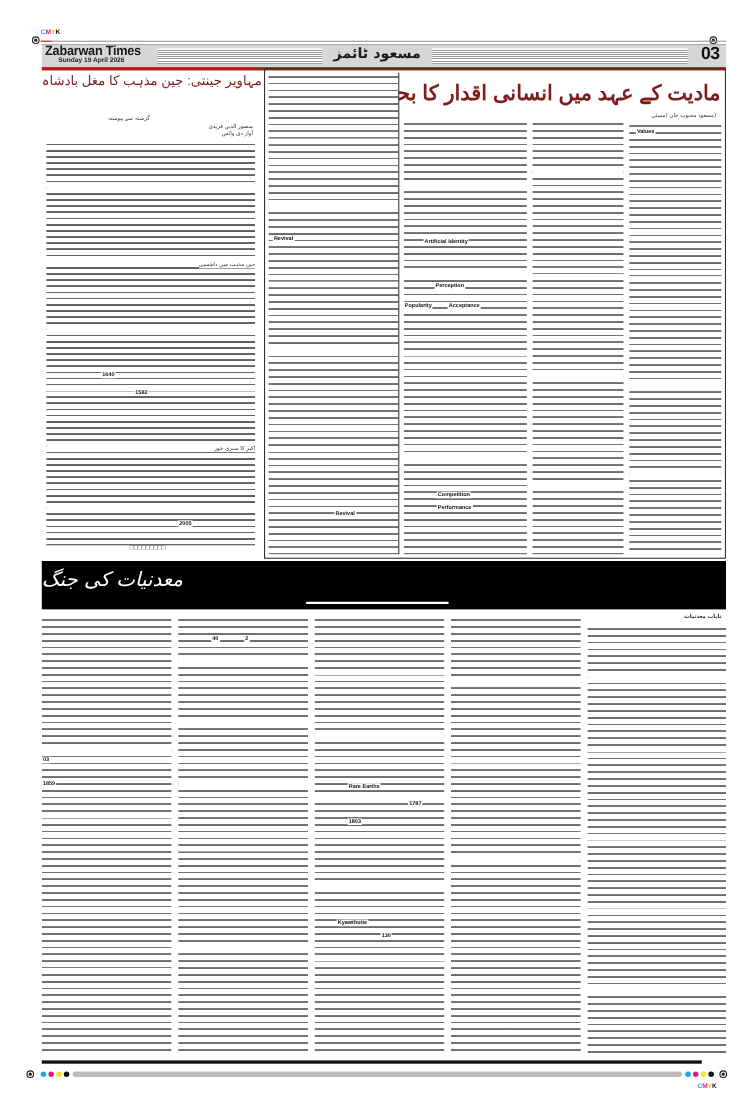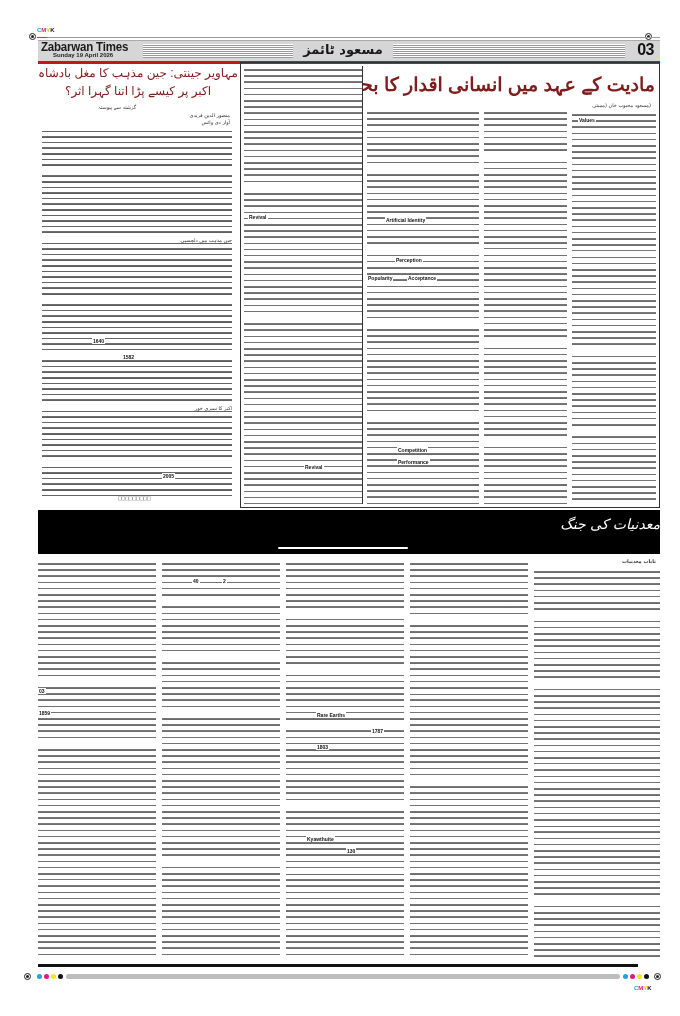--- a/index.html
+++ b/index.html
@@ -25,21 +25,21 @@
   .col{position:absolute;overflow:hidden;}
   .lines{position:absolute;inset:0;
     background:repeating-linear-gradient(#fff 0px,#fff 3px,#7b7b7b 3px,#6a6a6a 4.6px,#fff 4.6px,#fff 6.2px);}
   .lines.dense{background:repeating-linear-gradient(#fff 0px,#fff 2.6px,#707070 2.6px,#5a5a5a 4.2px,#fff 4.2px,#fff 5.6px);}
   .gap{position:absolute;left:0;right:0;background:#fff;}
   .boxed{position:absolute;border:1px solid #333;box-sizing:border-box;}
   .headline{position:absolute;direction:rtl;text-align:center;font-family:Liberation Sans, sans-serif;color:#7f1d1d;white-space:nowrap;}
   .byline{position:absolute;direction:rtl;font-size:5px;color:#333;white-space:nowrap;}
   .eng-tag{position:absolute;font-family:"Liberation Sans",sans-serif;font-size:5px;font-weight:bold;color:#111;background:#fff;padding:0 1px;white-space:nowrap;}
   .band{position:absolute;left:38px;top:510px;width:622px;height:44px;background:#000;}
-  .band-title{position:absolute;left:0;right:0;top:6px;text-align:right;direction:rtl;color:#fff;font-family:"DejaVu Serif",serif;font-size:14px;font-style:italic;letter-spacing:1px;}
+  .band-title{position:absolute;left:0;right:0;top:6px;text-align:left;direction:rtl;color:#fff;font-family:"DejaVu Serif",serif;font-size:18px;font-style:italic;letter-spacing:1px;}
   .band-underline{position:absolute;left:240px;top:37px;width:130px;height:2px;background:#fff;border-radius:1px;}
   .ornament{position:absolute;font-size:6px;color:#666;letter-spacing:0;font-family:"DejaVu Sans Mono",monospace;}
   .bottom-rule{position:absolute;left:38px;top:964px;width:600px;height:3px;background:#111;}
   .colorbar{position:absolute;top:974px;height:5px;}
   .dot{position:absolute;width:5px;height:5px;border-radius:50%;}
 </style>
 </head>
 <body>
 
 <div class="reg" style="left:29px;top:33px;"></div>
@@ -55,21 +55,20 @@
   <div class="masthead-en">Zabarwan Times</div>
   <div class="masthead-date">Sunday 19 April 2026</div>
   <div class="hlines" style="left:105px;width:150px;"></div>
   <div class="masthead-ur urdu">مسعود ٹائمز</div>
   <div class="hlines" style="left:355px;width:232px;"></div>
   <div class="pageno">03</div>
 </div>
 
 <div class="abs" style="left:38px;top:62px;width:200px;height:448px;">
   <div class="headline" style="left:0;right:0;top:4px;font-size:12px;">مہاویر جینتی: جین مذہب کا مغل بادشاہ</div>
-  <div class="headline" style="left:0;right:0;top:22px;font-size:12px;">اکبر پر کیسے پڑا اتنا گہرا اثر؟</div>
   <div class="byline" style="left:60px;top:42px;">گزشتہ سے پیوستہ</div>
   <div class="byline" style="right:8px;top:50px;">منصور الدین فریدی</div>
   <div class="byline" style="right:8px;top:57px;">آواز دی وائس</div>
 
   <div class="col" style="left:4px;right:6px;top:66px;height:368px;">
     <div class="lines dense"></div>
     <div class="gap" style="top:40px;height:6px;"></div>
     <div class="gap" style="top:108px;height:6px;"></div>
     <div class="gap" style="top:168px;height:6px;"></div>
     <div class="gap" style="top:222px;height:6px;"></div>

